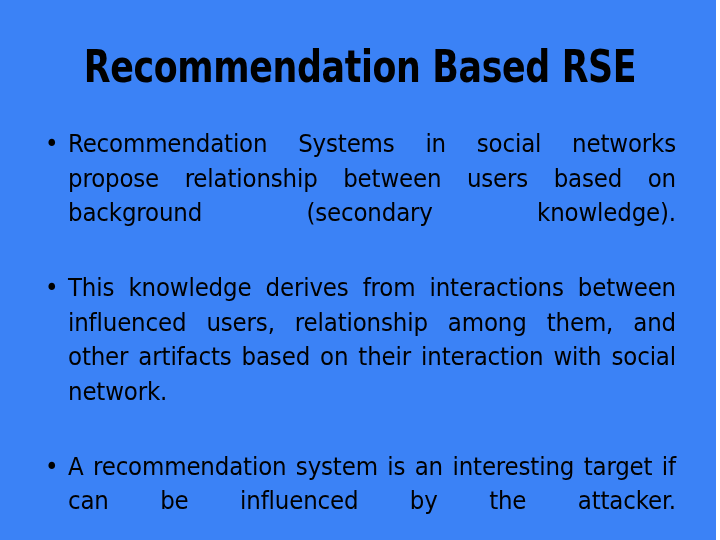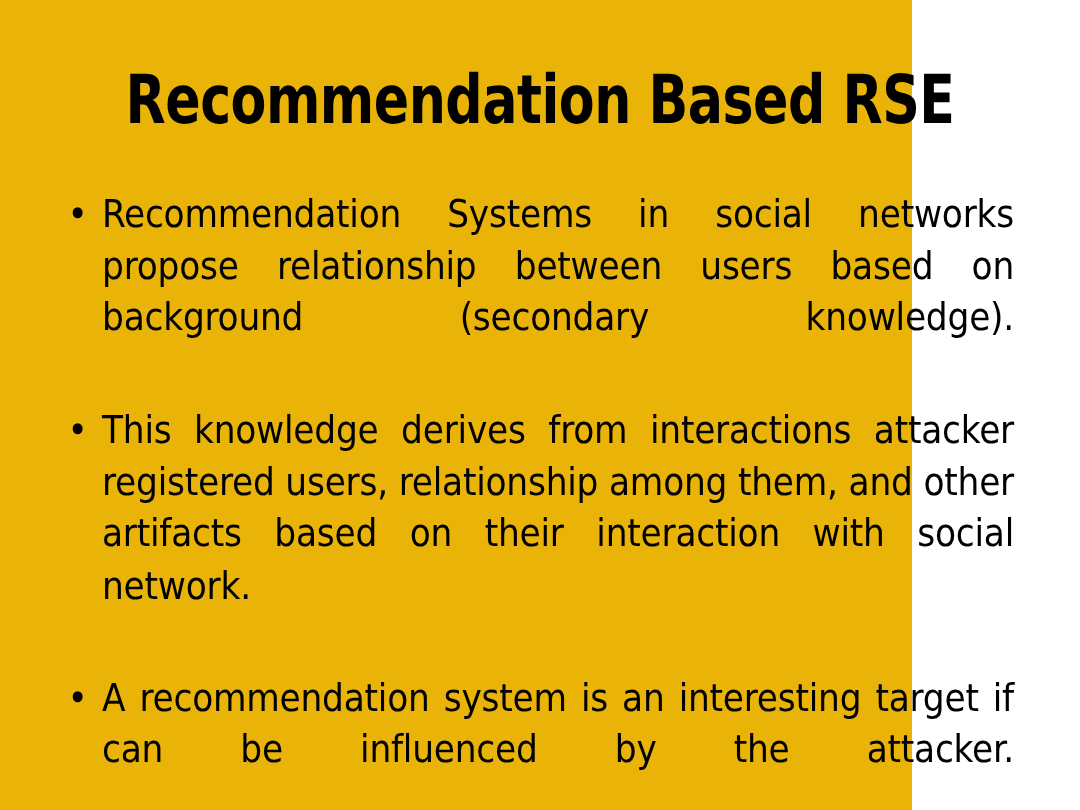--- a/index.html
+++ b/index.html
@@ -13,23 +13,23 @@
     font-family: "Liberation Sans", "DejaVu Sans", sans-serif;
     color: #000000;
     overflow: hidden;
     position: relative;
   }
 
   .slide {
     position: absolute;
     left: 0;
     top: 0;
-    width: 608px;
+    width: 716px;
     height: 540px;
-    background: #eab308;
+    background: #3b82f6;
   }
 
   
   .slide-title {
     position: absolute;
     left: 0;
     top: 41px;
     width: 720px;
     text-align: center;
     font-family: "DejaVu Sans Condensed", "Liberation Sans Narrow", "Liberation Sans", sans-serif;
@@ -102,21 +102,21 @@
 
   <div class="body-block">
 
     <div class="bullet-item">
       <span class="bullet-marker">•</span>
       <span class="bullet-text">Recommendation Systems in social networks propose relationship between users based on background (secondary knowledge).</span>
     </div>
 
     <div class="bullet-item">
       <span class="bullet-marker">•</span>
-      <span class="bullet-text">This knowledge derives from interactions attacker registered users, relationship among them, and other artifacts based on their interaction with social network.</span>
+      <span class="bullet-text">This knowledge derives from interactions between influenced users, relationship among them, and other artifacts based on their interaction with social network.</span>
     </div>
 
     <div class="bullet-item">
       <span class="bullet-marker">•</span>
       <span class="bullet-text">A recommendation system is an interesting target if can be influenced by the attacker.</span>
     </div>
 
   </div>
 </div>
 

